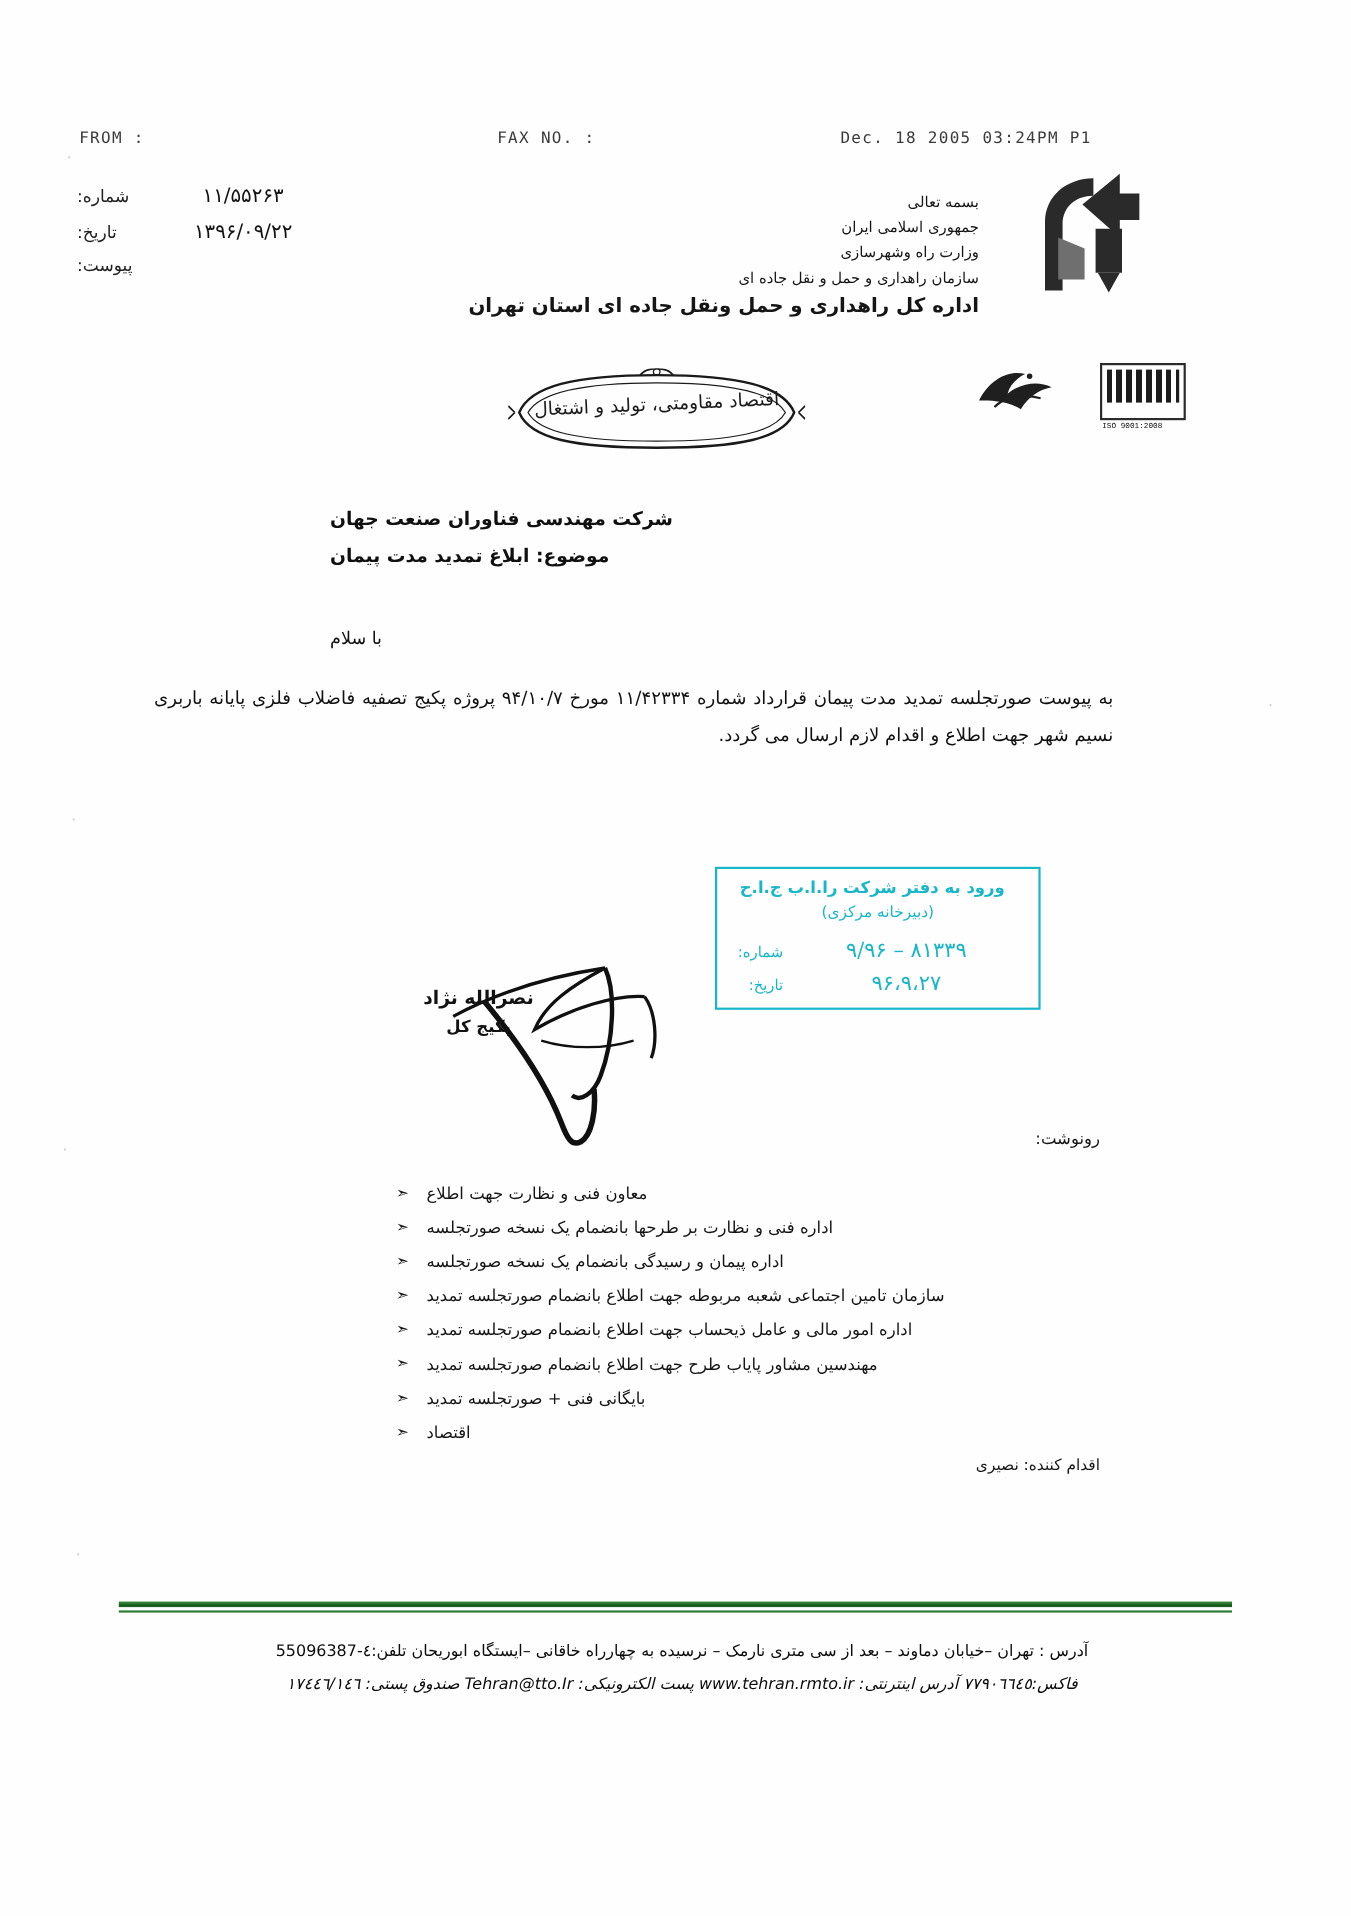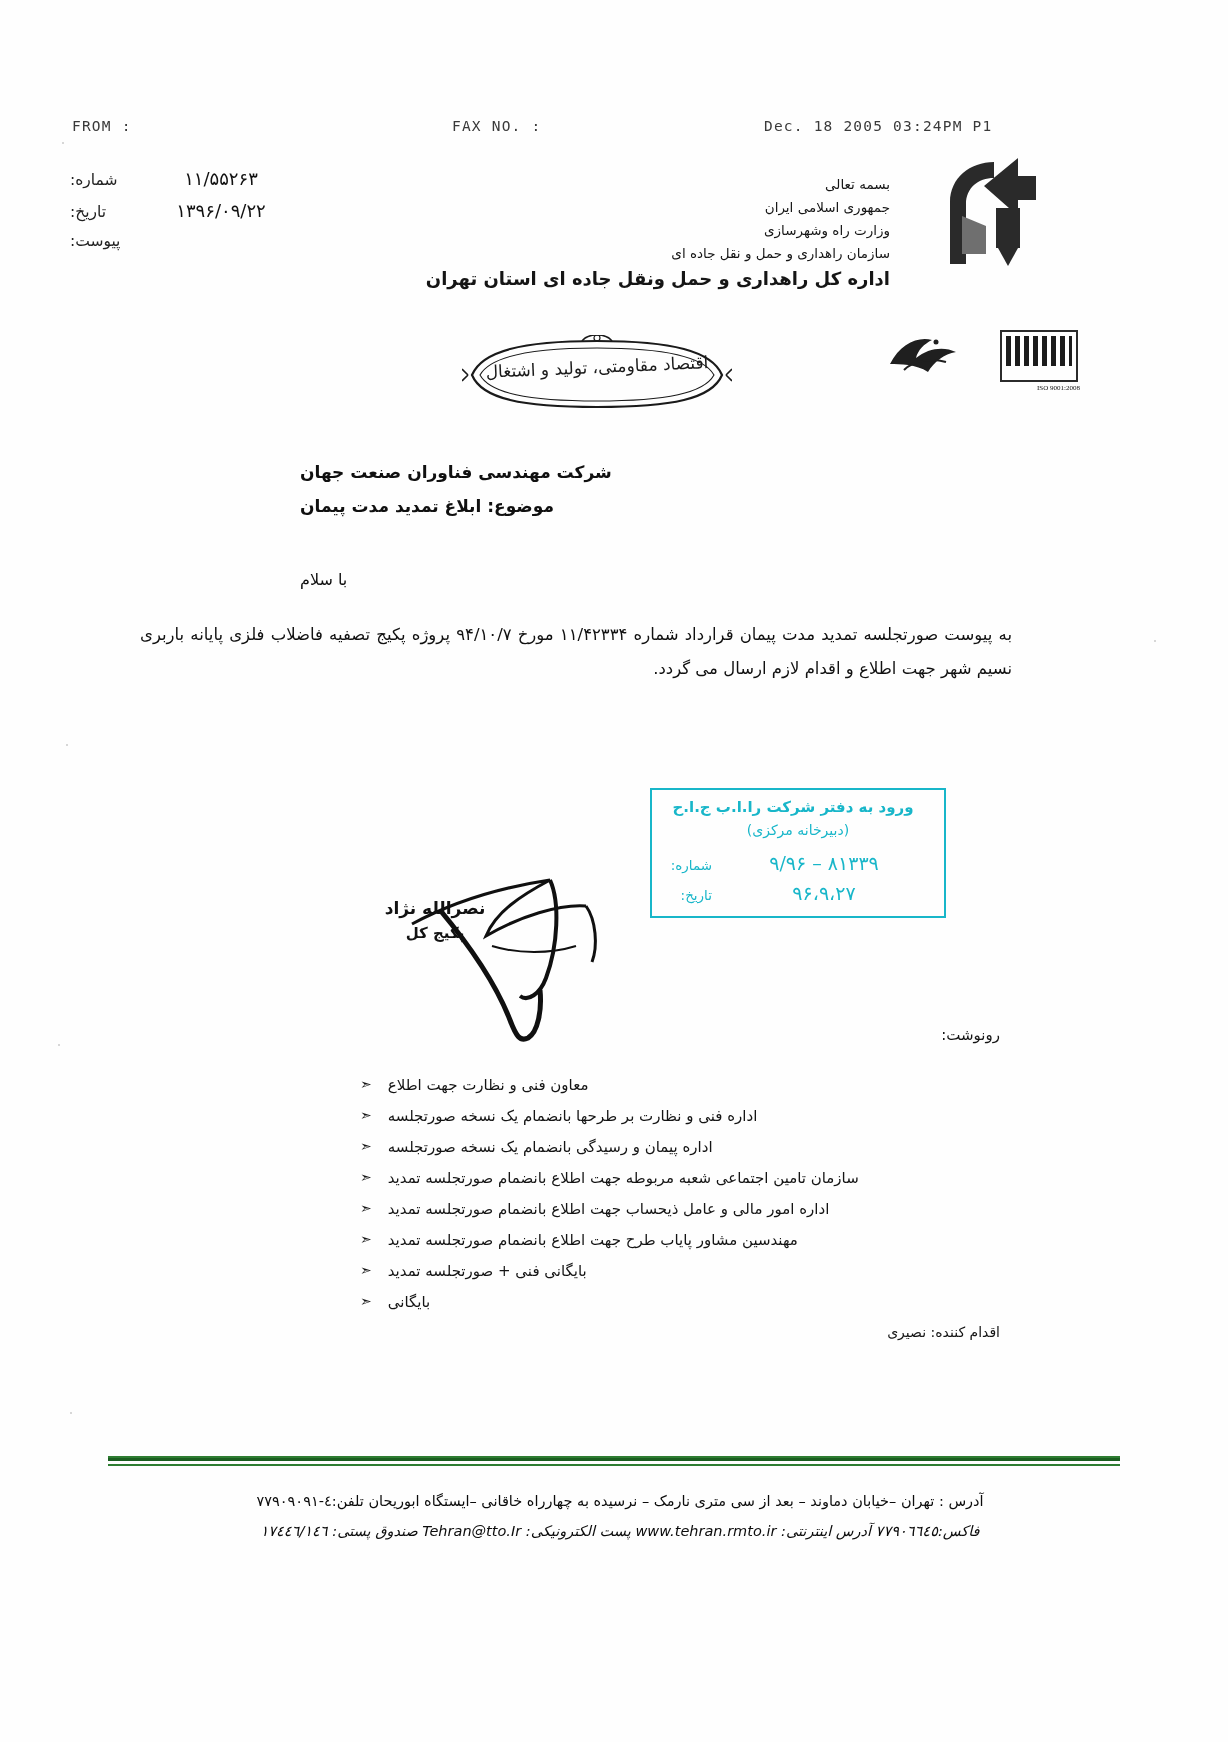--- a/index.html
+++ b/index.html
@@ -126,24 +126,24 @@
     width: 78px;
     height: 52px;
     border: 2px solid #2b2b2b;
     box-sizing: border-box;
   }
   .iso-label {
     position: absolute;
     bottom: -12px;
     left: 0;
     width: 78px;
-    text-align: right;
+    text-align: left;
     font-size: 7px;
     color: #111;
-    font-family: Liberation Serif, serif;
+    font-family: Liberation Mono, monospace;
   }
   .iso-bars {
     position: absolute;
     top: 4px; left: 4px;
     width: 66px; height: 30px;
     background:
       repeating-linear-gradient(90deg, #1c1c1c 0px, #1c1c1c 5px, #fff 5px, #fff 9px);
   }
 
   
@@ -461,31 +461,31 @@
     </div>
     <div class="cc-item">
       <span class="cc-text">مهندسین مشاور پایاب طرح جهت اطلاع بانضمام صورتجلسه تمدید</span>
       <span class="cc-bullet">➣</span>
     </div>
     <div class="cc-item">
       <span class="cc-text">بایگانی فنی + صورتجلسه تمدید</span>
       <span class="cc-bullet">➣</span>
     </div>
     <div class="cc-item">
-      <span class="cc-text">بایگانی</span>
+      <span class="cc-text">اقتصاد</span>
       <span class="cc-bullet">➣</span>
     </div>
   </div>
 
   <div class="doer">اقدام کننده: نصیری</div>
 
   <div class="rule"></div>
   <div class="rule2"></div>
   <div class="footer">
-    <div>آدرس : تهران –خیابان دماوند – بعد از سی متری نارمک – نرسیده به چهارراه خاقانی –ایستگاه ابوریحان تلفن:٤-٧٧٩٠٩٠٩١</div>
+    <div>آدرس : تهران –خیابان دماوند – بعد از سی متری نارمک – نرسیده به چهارراه خاقانی –ایستگاه ابوریحان تلفن:٤-55096387</div>
     <div class="en">فاکس:٧٧٩٠٦٦٤٥ آدرس اینترنتی: www.tehran.rmto.ir پست الکترونیکی: Tehran@tto.Ir    صندوق پستی: ١٧٤٤٦/١٤٦</div>
   </div>
 
   <div class="speck" style="left:62px;  top:142px;"></div>
   <div class="speck" style="left:66px;  top:744px;"></div>
   <div class="speck" style="left:58px;  top:1044px;"></div>
   <div class="speck" style="left:70px;  top:1412px;"></div>
   <div class="speck" style="left:1154px;top:640px;"></div>
 
 </div>

